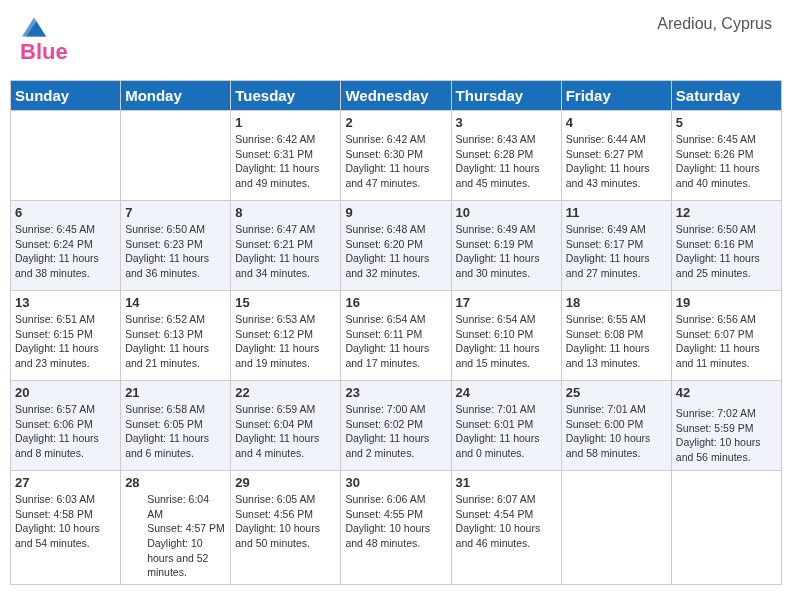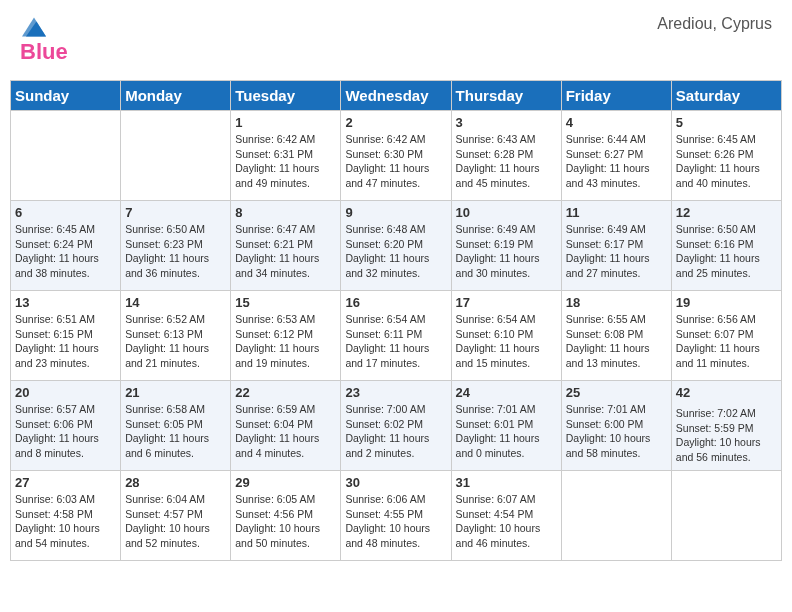--- a/index.html
+++ b/index.html
@@ -298,21 +298,21 @@
       </tr>
       <tr>
         <td>
           <div class="day-number">27</div>
           <div class="day-info" style="white-space: pre-line;">Sunrise: 6:03 AM
 Sunset: 4:58 PM
 Daylight: 10 hours and 54 minutes.</div>
         </td>
         <td>
           <div class="day-number">28</div>
-          <div class="day-info" style="white-space: pre-line;">Sunrise: 6:04 AM
+          <div class="day-info" style="white-space: pre-line; margin-left: 22px;">Sunrise: 6:04 AM
 Sunset: 4:57 PM
 Daylight: 10 hours and 52 minutes.</div>
         </td>
         <td>
           <div class="day-number">29</div>
           <div class="day-info" style="white-space: pre-line;">Sunrise: 6:05 AM
 Sunset: 4:56 PM
 Daylight: 10 hours and 50 minutes.</div>
         </td>
         <td>

